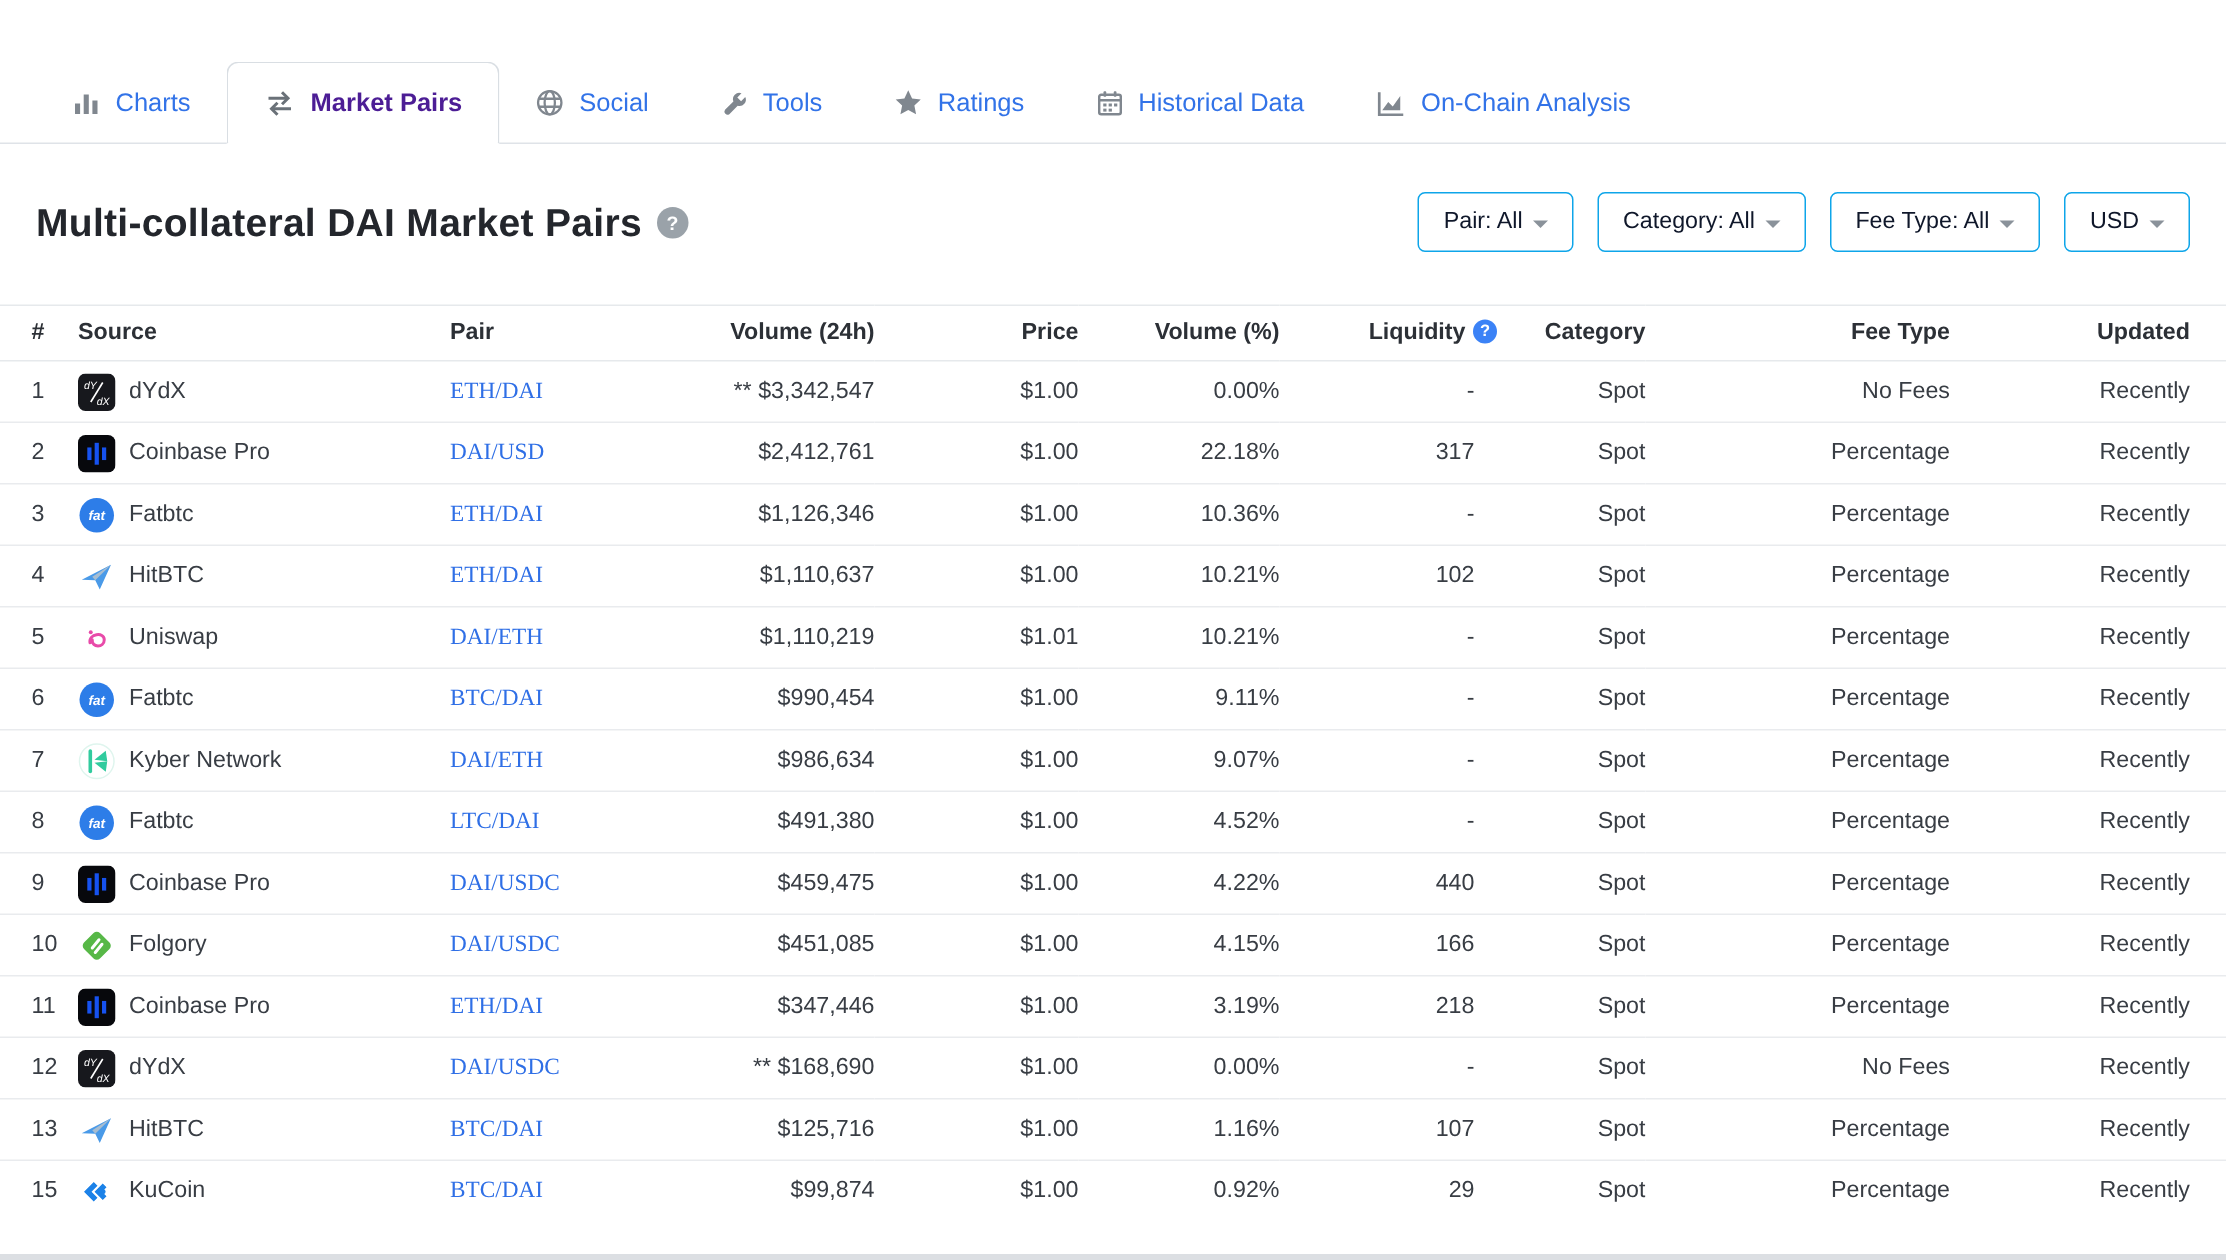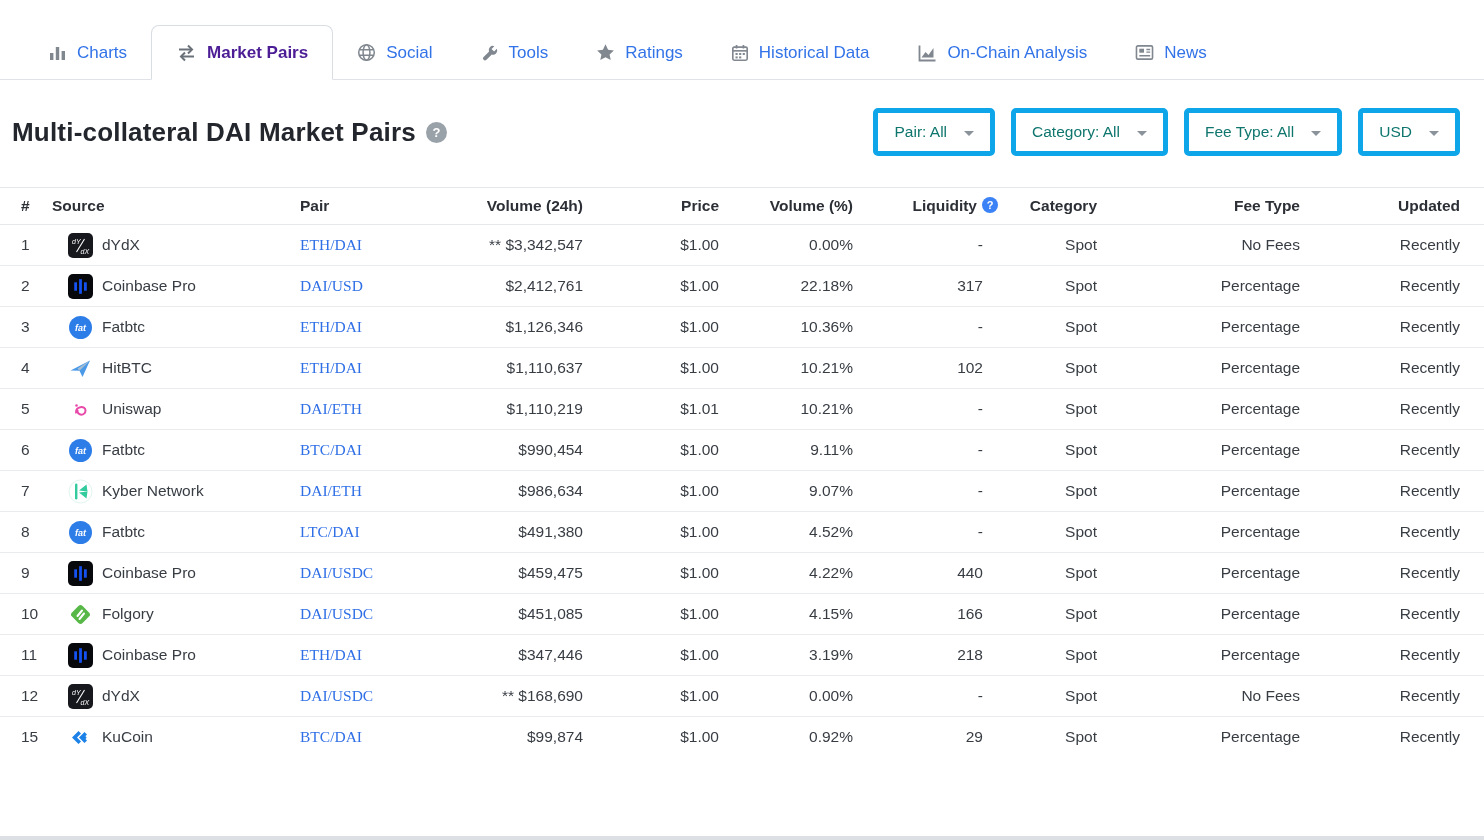--- a/index.html
+++ b/index.html
@@ -5,21 +5,21 @@
   html,body{margin:0;padding:0;}
   body{
     width:1484px;height:840px;overflow:hidden;background:#fff;
     font-family:"Liberation Sans",sans-serif;color:#33373d;
     position:relative;
   }
   
   .tabbar{
     display:flex;align-items:flex-end;
     border-bottom:1px solid #dfe3e8;
-    padding:26px 0 0 24px;height:53px;box-sizing:content-box;
+    padding:26px 0 0 24px;height:53px;box-sizing:content-box;margin-top:16px;
   }
   .tab{
     display:flex;align-items:center;gap:10px;
     padding:0 24px;height:53px;cursor:pointer;
     color:#3273e8;font-size:17px;white-space:nowrap;
   }
   .tab.active{
     background:#fff;border:1px solid #d9dee3;border-bottom:1px solid #fff;
     border-radius:8px 8px 0 0;margin-bottom:-1px;
     color:#4c1d95;font-weight:bold;
@@ -35,23 +35,23 @@
     font-size:26px;font-weight:bold;color:#23262c;letter-spacing:.2px;
   }
   .qmark{
     display:inline-flex;align-items:center;justify-content:center;
     border-radius:50%;background:#9aa2a9;color:#fff;font-weight:bold;
   }
   .qmark.grey{width:21px;height:21px;font-size:13px;}
   .qmark.blue{width:16px;height:16px;font-size:11px;background:#3b82f6;margin-left:5px;}
   .filters{display:flex;gap:16px;}
   .filter-btn{
-    display:inline-flex;align-items:center;gap:17px;
-    background:#fff;border:5px solid #0ea5e9;border-radius:5px;
-    padding:10px 16px;font-size:15.5px;color:#0f766e;cursor:pointer;
+    display:inline-flex;align-items:center;gap:7px;
+    background:#fff;border:1px solid #0ea5e9;border-radius:5px;
+    padding:10px 16px;font-size:15.5px;color:#0f172a;cursor:pointer;
     font-family:inherit;
   }
   .caret{
     width:0;height:0;border-left:5px solid transparent;border-right:5px solid transparent;
     border-top:5px solid #8a929a;display:inline-block;margin-top:2px;
   }
   
   table.pairs{
     width:1484px;table-layout:fixed;border-collapse:collapse;
     margin-top:33px;font-size:15.5px;
@@ -64,21 +64,21 @@
   td{
     border-top:1px solid #e9ebee;height:40px;padding:0;
     color:#383d44;white-space:nowrap;overflow:hidden;
   }
   tr:first-child td{border-top:none;} .ar{text-align:right;}
   .c-rank{padding-left:21px;text-align:left;}
   .c-source{padding-left:6px;text-align:left;}
   .c-pair{padding-left:20px;text-align:left;}
   .c-liq{padding-right:15px;}
   .pad-end{padding-right:24px;}
-  .source-wrap{display:flex;align-items:center;gap:9px;margin-left:16px;}
+  .source-wrap{display:flex;align-items:center;gap:9px;}
   .xicon{width:25px;height:25px;display:inline-flex;flex:none;}
   .xicon svg{width:25px;height:25px;}
   a.source-link{color:#383d44;text-decoration:none;cursor:pointer;}
   a.pair-link{color:#2f6fe6;text-decoration:none;cursor:pointer;font-family:Liberation Serif, serif;}
   .liq-head{display:inline-flex;}
   .bottom-strip{
     position:absolute;left:0;bottom:0;width:100%;height:4px;background:#dcdfe3;
   }
 </style>
 </head>
@@ -161,34 +161,24 @@
   <div class="tab">
     <span class="ticon">
         <svg width="20" height="18" viewBox="0 0 20 18">
           <path d="M2.5 1.5 v15 h16" stroke="#80878f" stroke-width="1.8" fill="none"></path>
           <path d="M4.5 13.5 l4-5.5 3 3 5-7 v9.5 z" fill="#80878f"></path>
         </svg>
       </span>
     <span>On-Chain Analysis</span>
   </div>
 
-  <div class="tab">
-    <span class="ticon">
-        <svg width="19" height="17" viewBox="0 0 20 18">
-          <rect x="1.5" y="2" width="17" height="14" rx="1.5" fill="none" stroke="#80878f" stroke-width="1.7"></rect>
-          <rect x="4.5" y="5" width="5" height="4.2" fill="#80878f"></rect>
-          <path d="M12 5.8 h4 M12 8.6 h4 M4.5 12.4 h11.5" stroke="#80878f" stroke-width="1.5"></path>
-        </svg>
-      </span>
-    <span>News</span>
-  </div>
 </nav>
 
 <div class="title-row">
-  <h1 class="page-title" style="margin:0;">
+  <h1 class="page-title" style="margin:12px;">
     <span>Multi-collateral DAI Market Pairs</span>
     <span class="qmark grey">?</span>
   </h1>
   <div class="filters">
   <button class="filter-btn">
     <span>Pair: All</span>
     <span class="caret"></span>
   </button>
 
   <button class="filter-btn">
@@ -547,20 +537,44 @@
     </td>
     <td class="ar">** $168,690</td>
     <td class="ar">$1.00</td>
     <td class="ar">0.00%</td>
     <td class="ar c-liq">-</td>
     <td class="ar">Spot</td>
     <td class="ar">No Fees</td>
     <td class="ar pad-end">Recently</td>
   </tr>
 
+  <tr>
+    <td class="c-rank">13</td>
+    <td class="c-source">
+      <span class="source-wrap">
+        <span class="xicon">
+              <svg viewBox="0 0 25 25">
+                <path d="M2.5 14.5 L22 4.5 L14.5 21 L11.5 14.8 Z" fill="#4a9ae8"></path>
+                <path d="M11.5 14.8 L22 4.5 L9.5 12.5 Z" fill="#a7bdd1"></path>
+              </svg>
+            </span>
+        <a class="source-link">HitBTC</a>
+      </span>
+    </td>
+    <td class="c-pair">
+      <a class="pair-link">BTC/DAI</a>
+    </td>
+    <td class="ar">$125,716</td>
+    <td class="ar">$1.00</td>
+    <td class="ar">1.16%</td>
+    <td class="ar c-liq">107</td>
+    <td class="ar">Spot</td>
+    <td class="ar">Percentage</td>
+    <td class="ar pad-end">Recently</td>
+  </tr>
 
 
   <tr>
     <td class="c-rank">15</td>
     <td class="c-source">
       <span class="source-wrap">
         <span class="xicon">
               <svg viewBox="0 0 25 25" fill="#1c82e8">
                 <path d="M4 12.5 L10.5 6 L13 8.5 L9 12.5 L13 16.5 L10.5 19 Z"></path>
                 <path d="M11 12.5 L16.5 7 L19 9.5 L16 12.5 L19 15.5 L16.5 18 Z"></path>

